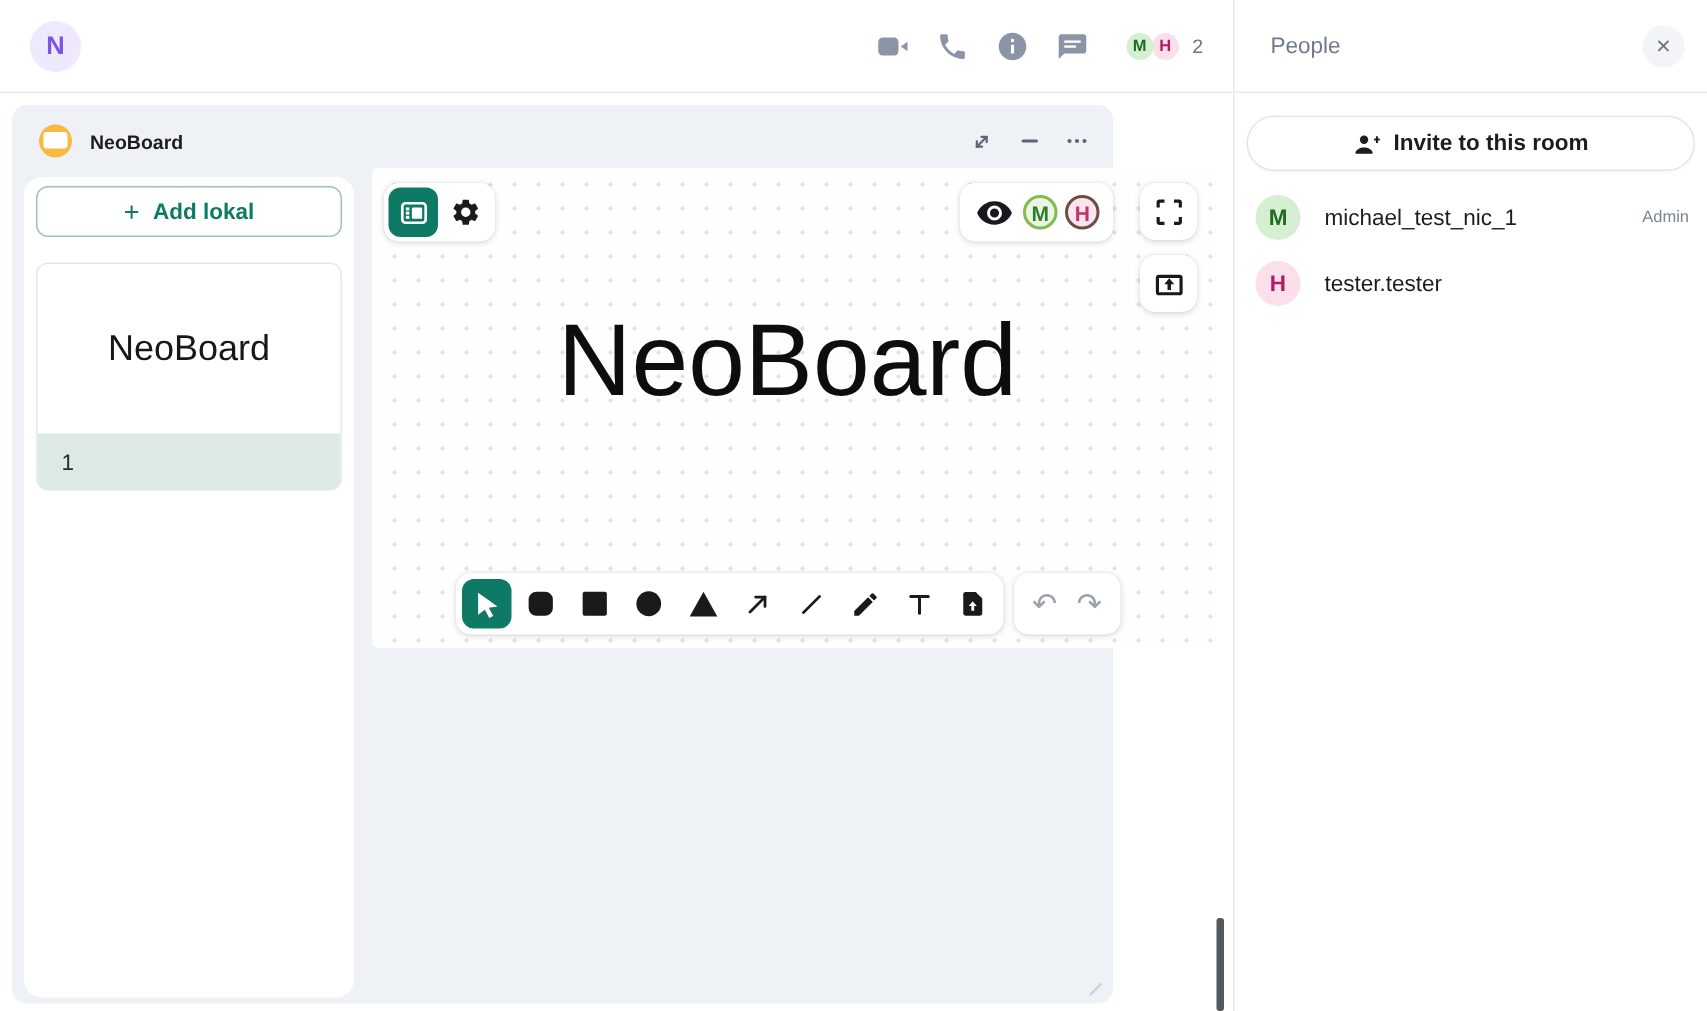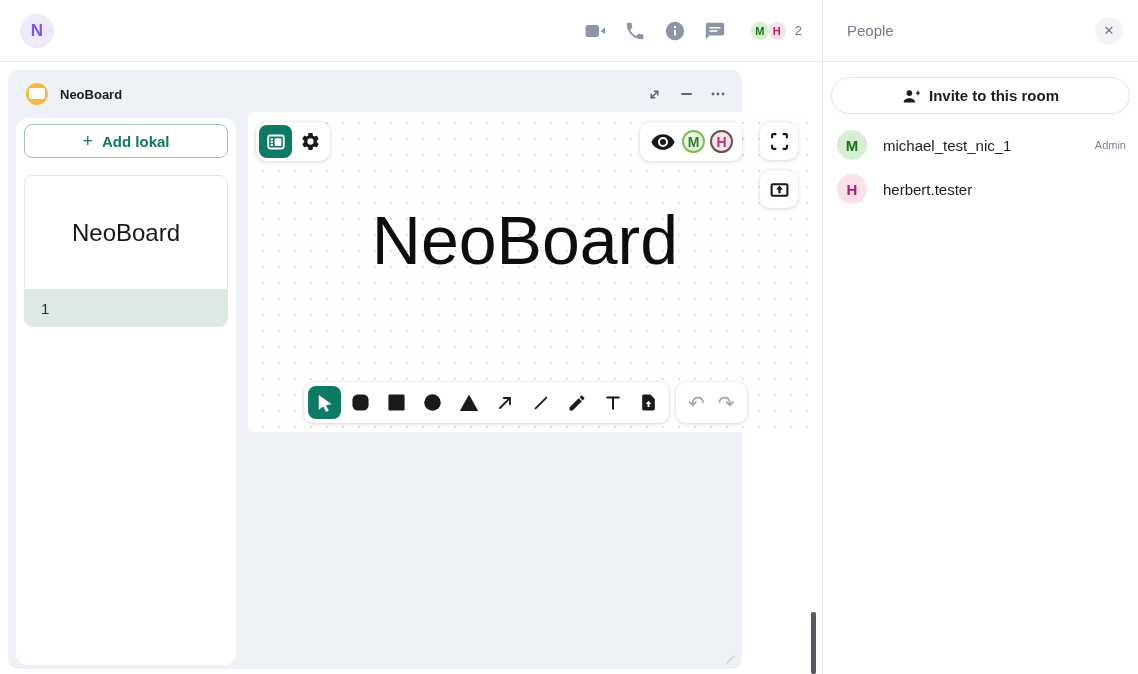--- a/index.html
+++ b/index.html
@@ -140,21 +140,21 @@
       <div class="member-av m">
           <span>M</span>
         </div>
       <div class="member-name">michael_test_nic_1</div>
       <div class="member-role">Admin</div>
     </div>
     <div class="member-row">
       <div class="member-av h">
           <span>H</span>
         </div>
-      <div class="member-name">herbert.tester</div>
+      <div class="member-name">tester.tester</div>
     </div>
   </div>
 </aside>
 
 <section class="widget">
   <div class="widget-header">
     <div class="widget-av">
         <span></span>
       </div>
     <div class="widget-title">NeoBoard</div>

